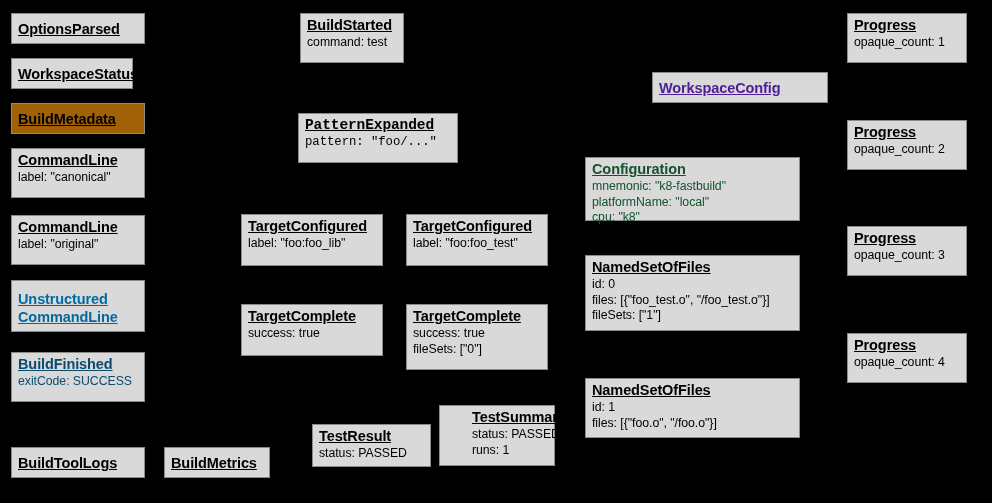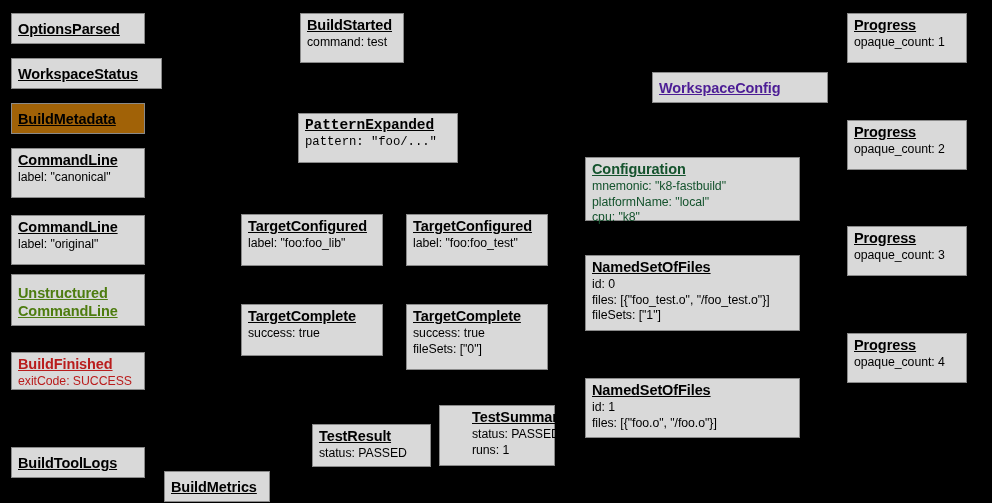--- a/index.html
+++ b/index.html
@@ -49,46 +49,46 @@
     width: 100%;
   }
 </style>
 </head>
 <body>
 
 <div id="canvas">
     <div class="node title-only" style="left: 11px; top: 13px; width: 134px; height: 31px; background: rgb(217, 217, 217); border-color: rgb(138, 138, 138); color: rgb(0, 0, 0);">
       <span class="title">OptionsParsed</span>
     </div>
-    <div class="node title-only" style="left: 11px; top: 58px; width: 151px; height: 31px; background: rgb(217, 217, 217); border-color: rgb(138, 138, 138); color: rgb(0, 0, 0);">
+    <div class="node title-only" style="left: 11px; top: 58px; width: 122px; height: 31px; background: rgb(217, 217, 217); border-color: rgb(138, 138, 138); color: rgb(0, 0, 0);">
       <span class="title">WorkspaceStatus</span>
     </div>
     <div class="node title-only" style="left: 11px; top: 103px; width: 134px; height: 31px; background: #a16207; border-color: rgb(138, 138, 138); color: rgb(0, 0, 0);">
       <span class="title">BuildMetadata</span>
     </div>
     <div class="node" style="left: 11px; top: 148px; width: 134px; height: 50px; background: rgb(217, 217, 217); border-color: rgb(138, 138, 138); color: rgb(0, 0, 0);">
       <span class="title">CommandLine</span>
       <span class="field">label: "canonical"</span>
     </div>
     <div class="node" style="left: 11px; top: 215px; width: 134px; height: 50px; background: rgb(217, 217, 217); border-color: rgb(138, 138, 138); color: rgb(0, 0, 0);">
       <span class="title">CommandLine</span>
       <span class="field">label: "original"</span>
     </div>
-    <div class="node title-only" style="left: 11px; top: 274px; width: 134px; height: 52px; background: rgb(217, 217, 217); border-color: rgb(138, 138, 138); color: #4d7c0f;">
+    <div class="node title-only" style="left: 11px; top: 280px; width: 134px; height: 52px; background: rgb(217, 217, 217); border-color: rgb(138, 138, 138); color: #0369a1;">
       <span class="title">Unstructured
 CommandLine</span>
     </div>
-    <div class="node" style="left: 11px; top: 352px; width: 134px; height: 38px; background: rgb(217, 217, 217); border-color: rgb(138, 138, 138); color: #b91c1c;">
+    <div class="node" style="left: 11px; top: 352px; width: 134px; height: 50px; background: rgb(217, 217, 217); border-color: rgb(138, 138, 138); color: #0c4a6e;">
       <span class="title">BuildFinished</span>
       <span class="field">exitCode: SUCCESS</span>
     </div>
     <div class="node title-only" style="left: 11px; top: 447px; width: 134px; height: 31px; background: rgb(217, 217, 217); border-color: rgb(138, 138, 138); color: rgb(0, 0, 0);">
       <span class="title">BuildToolLogs</span>
     </div>
-    <div class="node title-only" style="left: 164px; top: 447px; width: 106px; height: 31px; background: rgb(217, 217, 217); border-color: rgb(138, 138, 138); color: rgb(0, 0, 0); margin-top: 24px;">
+    <div class="node title-only" style="left: 164px; top: 447px; width: 106px; height: 31px; background: rgb(217, 217, 217); border-color: rgb(138, 138, 138); color: rgb(0, 0, 0);">
       <span class="title">BuildMetrics</span>
     </div>
     <div class="node" style="left: 300px; top: 13px; width: 104px; height: 50px; background: rgb(217, 217, 217); border-color: rgb(138, 138, 138); color: rgb(0, 0, 0);">
       <span class="title">BuildStarted</span>
       <span class="field">command: test</span>
     </div>
     <div class="node" style="left: 298px; top: 113px; width: 160px; height: 50px; background: rgb(217, 217, 217); border-color: rgb(138, 138, 138); color: rgb(0, 0, 0); font-family: Liberation Mono, monospace;">
       <span class="title">PatternExpanded</span>
       <span class="field">pattern: "foo/..."</span>
     </div>

